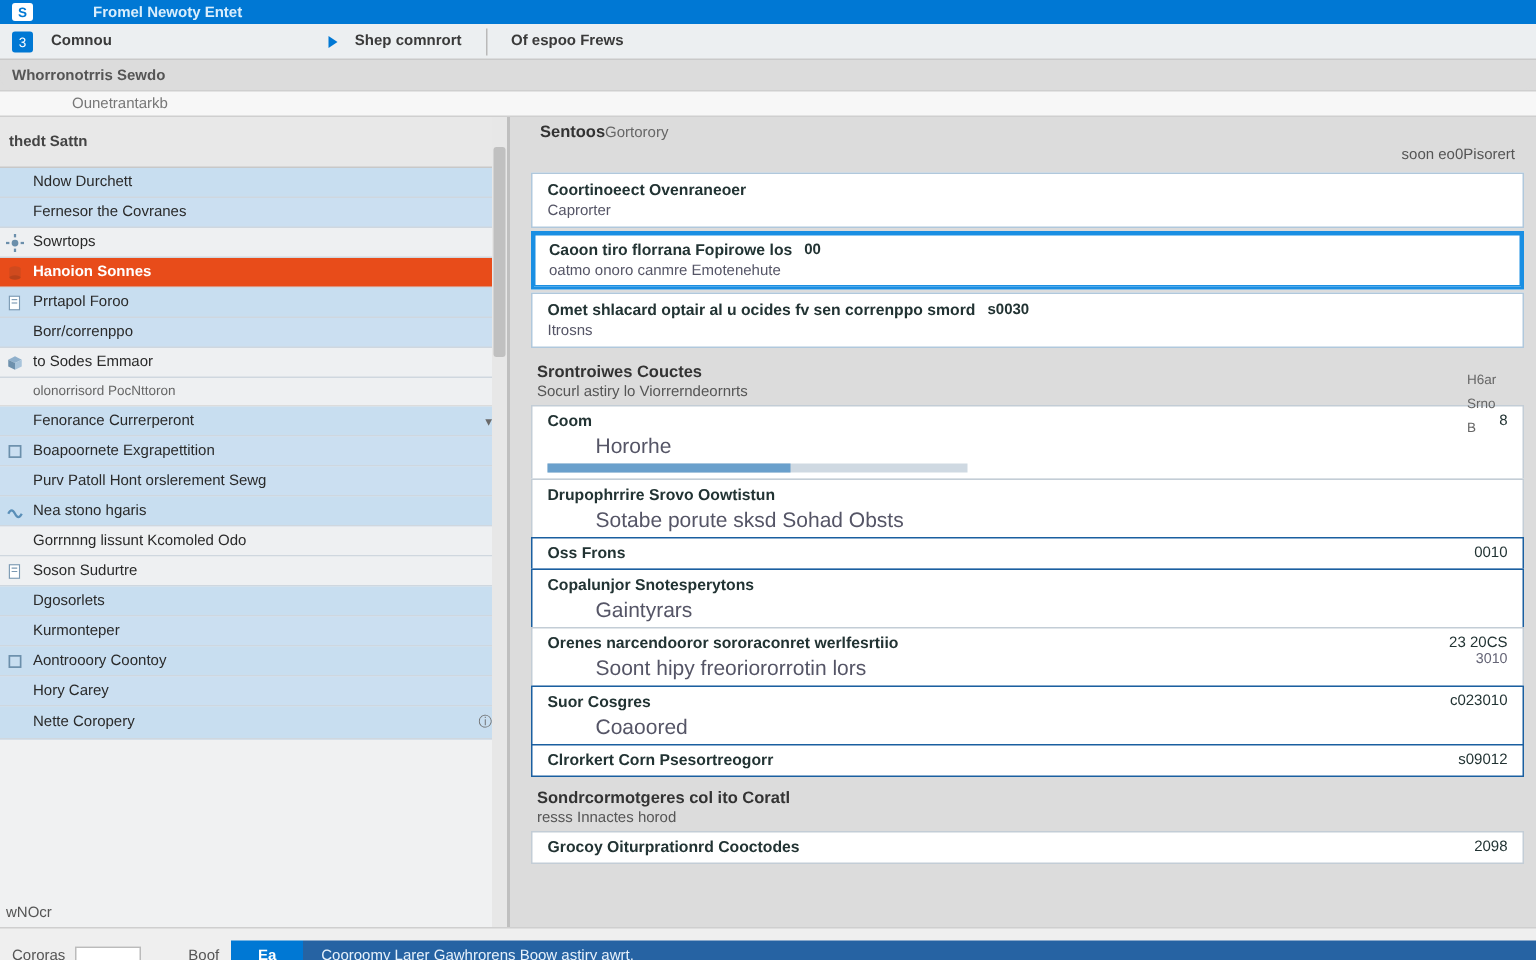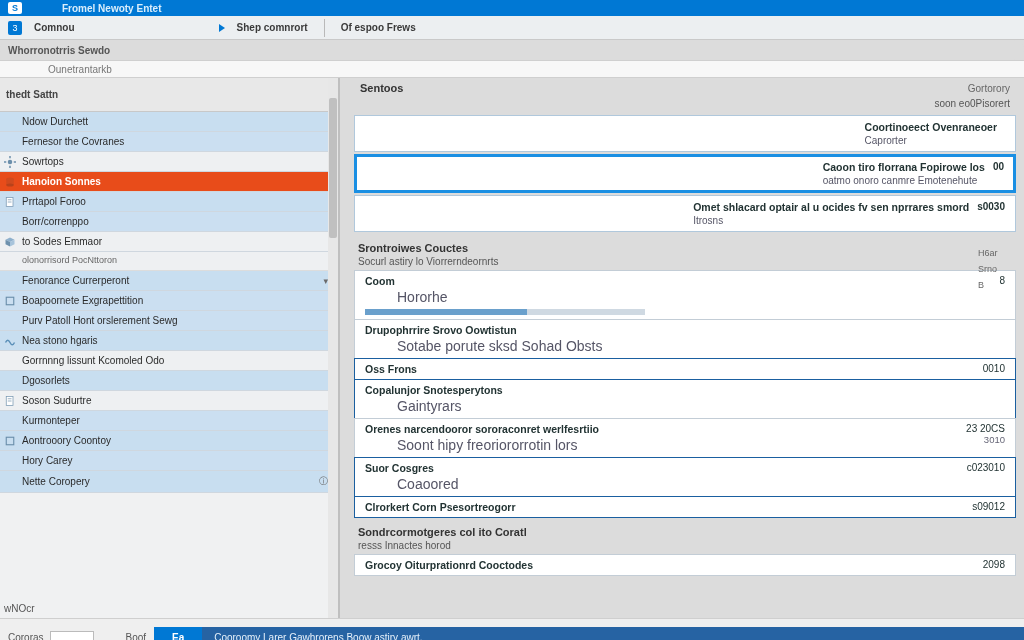--- a/index.html
+++ b/index.html
@@ -31,25 +31,25 @@
   .side-item.selected { background:#e84c1a; color:#fff; font-weight:600;}
   .side-item .ico { position:absolute; left:4px; width:12px; height:12px; display:flex; align-items:center; justify-content:center;}
   .side-item .ico svg { width:12px; height:12px; }
   .side-item .expand { margin-left:auto; font-size:9px; color:#6a6a6a;}
   .side-sub { font-size:9px; color:#666; padding:3px 22px 5px 22px; background:#eef0f2; border-bottom:1px solid #dcdcdc;}
   .scrollbar-v { position:absolute; right:0; top:0; bottom:0; width:10px; background:#e7e7e7; }
   .scrollbar-v .thumb { position:absolute; left:1px; right:1px; top:20px; height:140px; background:#c0c0c0; border-radius:2px;}
   
   .main { flex:1; background:#dcdcdc; padding:0 8px 0 14px; overflow:hidden; position:relative;}
   .panel { background:#dcdcdc; }
-  .panel-head { display:flex; justify-content:space-between; align-items:center; padding:4px 6px; }
+  .panel-head { display:flex; align-items:center; padding:4px 6px; }
   .panel-head .t1 { font-size:11px; font-weight:700; color:#333;}
   .panel-head .t2 { font-size:10px; color:#666;}
   .panel-sub2 { padding:0 6px 4px 6px; font-size:10px; color:#555; display:flex; justify-content:flex-end;}
-  .card { background:#fff; border:1px solid #b0c8dc; margin:2px 0; padding:5px 10px; display:flex; justify-content:flex-end; align-items:flex-start; gap:8px;}
+  .card { background:#fff; border:1px solid #b0c8dc; margin:2px 0; padding:5px 10px; display:flex; justify-content:flex-start; align-items:flex-start; gap:8px;}
   .card.sel { border:2px solid #1a8fe3; box-shadow: inset 0 0 0 1px #1a8fe3;}
   .card .lines { display:flex; flex-direction:column; gap:2px;}
   .card .l1 { font-size:10.5px; font-weight:600; color:#233;}
   .card .l2 { font-size:10px; color:#556;}
   .card .val { font-size:10px; color:#233; font-weight:600; white-space:nowrap;}
   .row { background:#fff; border:1px solid #c3cdd6; margin-top:-1px; padding:4px 10px; display:flex; justify-content:space-between; align-items:flex-start; gap:8px;}
   .row.emph { border:1px solid #1a5fa0;}
   .row .lines { display:flex; flex-direction:column; gap:2px;}
   .row .l1 { font-size:10.5px; font-weight:600; color:#233;}
   .row .l2 { font-size:14px; color:#556;margin-left:32px;}
@@ -171,32 +171,32 @@
           <span class="ico">
             <svg viewBox="0 0 16 16">
               <path d="M2 10 Q5 4 8 10 T14 10" stroke="#5a8fb8" fill="none" stroke-width="2"></path>
             </svg>
           </span>
           <span>Nea stono hgaris</span>
         </div>
         <div class="side-item plain">
           <span>Gorrnnng lissunt Kcomoled Odo</span>
         </div>
-        <div class="side-item alt">
-          <span>Dgosorlets</span>
-        </div>
         <div class="side-item plain">
           <span class="ico">
             <svg viewBox="0 0 16 16">
               <rect x="3" y="2" width="9" height="12" fill="#fff" stroke="#7a98b2"></rect>
               <line x1="5" y1="5" x2="10" y2="5" stroke="#7a98b2"></line>
               <line x1="5" y1="8" x2="10" y2="8" stroke="#7a98b2"></line>
             </svg>
           </span>
           <span>Soson Sudurtre</span>
+        </div>
+        <div class="side-item alt">
+          <span>Dgosorlets</span>
         </div>
         <div class="side-item alt2">
           <span>Kurmonteper</span>
         </div>
         <div class="side-item alt">
           <span class="ico">
             <svg viewBox="0 0 16 16">
               <rect x="3" y="3" width="10" height="10" fill="none" stroke="#6b8fab" stroke-width="1.5"></rect>
             </svg>
           </span>
@@ -238,21 +238,21 @@
           </div>
           <div class="card sel">
             <div class="lines">
               <span class="l1">Caoon tiro florrana Fopirowe los</span>
               <span class="l2">oatmo onoro canmre Emotenehute</span>
             </div>
             <span class="val">00</span>
           </div>
           <div class="card">
             <div class="lines">
-              <span class="l1">Omet shlacard optair al u ocides fv sen nprrares smord</span>
+              <span class="l1">Omet shlacard optair al u ocides fv sen correnppo smord</span>
               <span class="l2">Itrosns</span>
             </div>
             <span class="val">s0030</span>
           </div>
         </div>
 
       <div class="section-h">Srontroiwes Couctes</div>
       <div class="section-s">Socurl astiry lo Viorrerndeornrts</div>
       <div id="rows">
           <div class="row">

